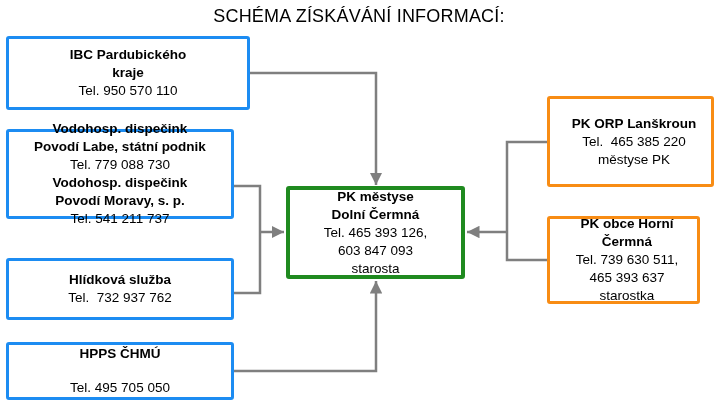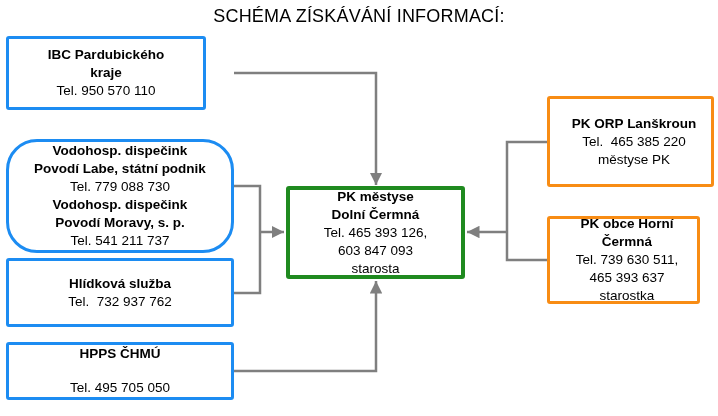--- a/index.html
+++ b/index.html
@@ -76,36 +76,36 @@
 
     <path class="conn" d="M234 186 H260 V293 H234"></path>
     <path class="conn" d="M260 232 H284" marker-end="url(#arrow)"></path>
 
     <path class="conn" d="M234 371 H376 V281" marker-end="url(#arrow)"></path>
 
     <path class="conn" d="M547 142 H507 V260 H547"></path>
     <path class="conn" d="M507 232 H467" marker-end="url(#arrow)"></path>
   </svg>
 
-  <div class="box blue" style="left:6px; top:36px; width:200px; height:74px;">
+  <div class="box blue" style="left:6px; top:36px; width:244px; height:74px;">
     <div class="line bold">IBC Pardubického</div>
     <div class="line bold">kraje</div>
     <div class="line">Tel. 950 570 110</div>
   </div>
 
-  <div class="box blue" style="left:6px; top:139px; width:228px; height:114px;border-radius:31px;">
+  <div class="box blue" style="left:6px; top:129px; width:228px; height:90px;">
     <div class="line bold">Vodohosp. dispečink</div>
     <div class="line bold">Povodí Labe, státní podnik</div>
     <div class="line">Tel. 779 088 730</div>
     <div class="line bold">Vodohosp. dispečink</div>
     <div class="line bold">Povodí Moravy, s. p.</div>
     <div class="line">Tel. 541 211 737</div>
   </div>
 
-  <div class="box blue" style="left:6px; top:258px; width:228px; height:69px;">
+  <div class="box blue" style="left:6px; top:258px; width:228px; height:62px;">
     <div class="line bold">Hlídková služba</div>
     <div class="line">Tel.  732 937 762</div>
   </div>
 
   <div class="box blue" style="left:6px; top:342px; width:228px; height:58px;gap:16px;">
     <div class="line bold">HPPS ČHMÚ</div>
     <div class="line">Tel. 495 705 050</div>
   </div>
 
   <div class="box green" style="left:286px; top:186px; width:179px; height:93px;">

